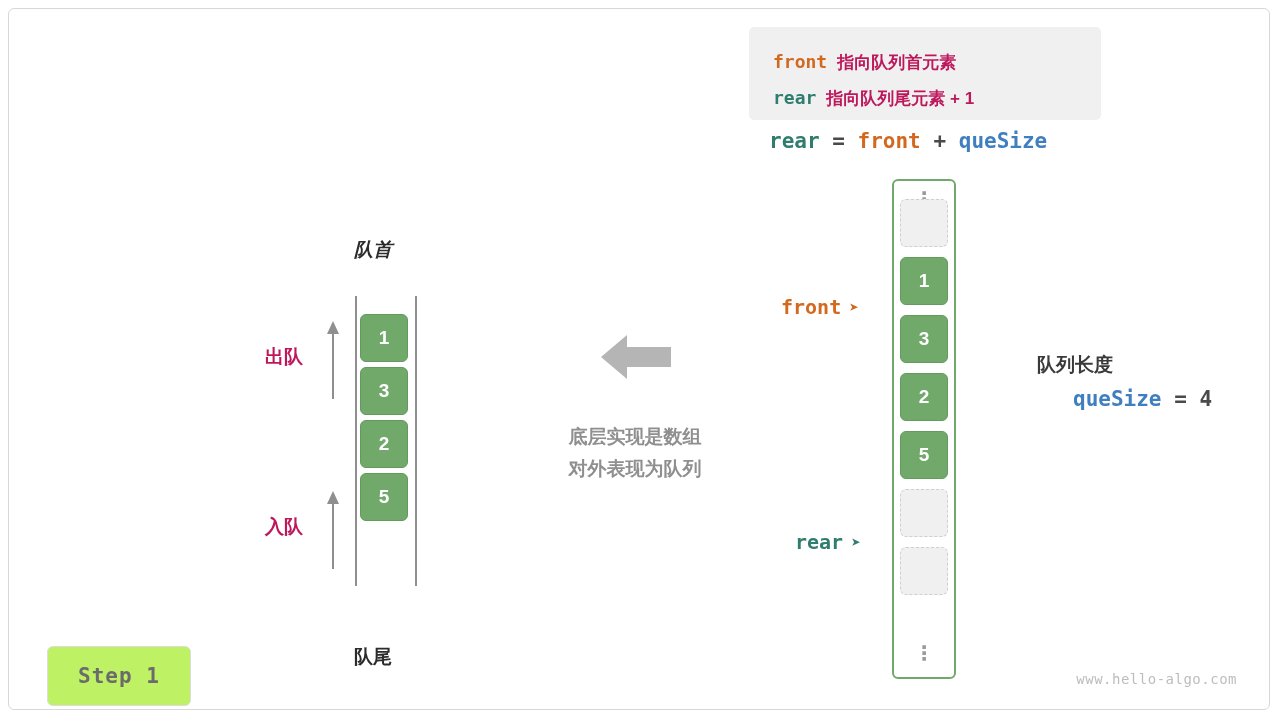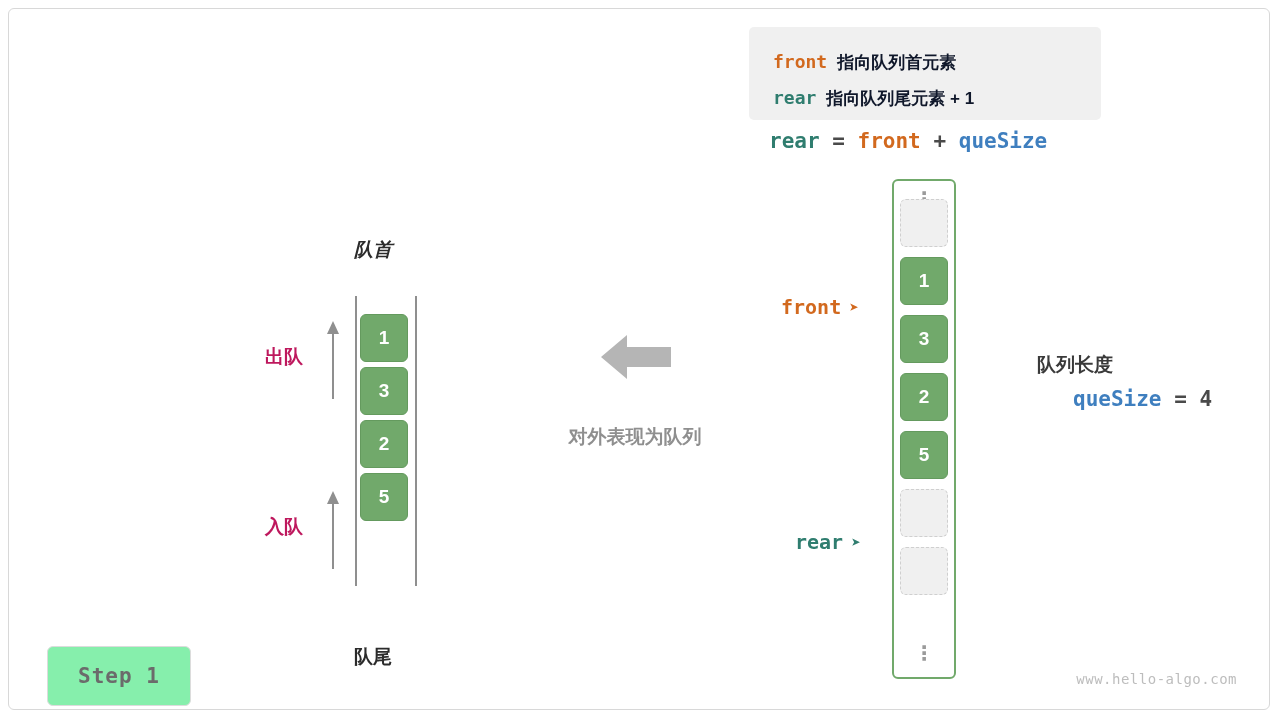--- a/index.html
+++ b/index.html
@@ -13,21 +13,21 @@
   #frame{
     position:absolute;left:8px;top:8px;width:1262px;height:702px;
     border:1px solid #d8d8d8;border-radius:6px;background:#fff;
     box-sizing:border-box;
   }
   .abs{position:absolute;}
 
   
   #step-badge{
     left:38px;top:637px;width:142px;height:58px;
-    background:#86efac;border:1px solid #dcdcdc;border-radius:6px;
+    background:#bef264;border:1px solid #dcdcdc;border-radius:6px;
     display:flex;align-items:center;justify-content:center;
     font-family:"DejaVu Sans Mono","Liberation Mono",monospace;
     font-size:21px;font-weight:bold;color:#6b6b6b;letter-spacing:1px;
   }
 
   
   #label-front-cn{left:345px;top:228px;font-size:19px;font-weight:bold;color:#2b2b2b;font-style:italic;}
   #label-rear-cn{left:345px;top:611px;font-size:19px;font-weight:bold;color:#2b2b2b;margin-top:24px;}
 
   .vline{background:#8f8f8f;width:2px;}
@@ -73,21 +73,21 @@
   #notebox .row{
     font-family:"DejaVu Sans Mono","Liberation Mono",monospace;
     font-size:18px;font-weight:bold;
     display:flex;align-items:baseline;
   }
   #note-row1{position:absolute;left:24px;top:24px;}
   #note-row2{position:absolute;left:24px;top:60px;}
   .tok-front{color:#d2691e;}
   .tok-rear{color:#2f7d6f;}
   .note-cn{
-    color:#0f172a;font-family:"Liberation Sans","DejaVu Sans",sans-serif;
+    color:#be185d;font-family:"Liberation Sans","DejaVu Sans",sans-serif;
     font-size:17px;font-weight:bold;margin-left:10px;
   }
 
   
   #formula{
     left:760px;top:120px;
     font-family:"DejaVu Sans Mono","Liberation Mono",monospace;
     font-size:21px;font-weight:bold;color:#4a4a4a;
   }
   #formula .q{color:#3f7fbf;}
@@ -159,20 +159,21 @@
   <svg class="abs uparrow" id="arr-enqueue" viewBox="0 0 16 78">
     <line x1="8" y1="78" x2="8" y2="10" stroke="#8f8f8f" stroke-width="2"></line>
     <polygon points="8,0 14,13 2,13" fill="#8f8f8f"></polygon>
   </svg>
 
   <svg class="abs" id="bigarrow" viewBox="0 0 70 52">
     <polygon points="0,26 26,4 26,16 70,16 70,36 26,36 26,48" fill="#b5b5b5"></polygon>
   </svg>
 
   <div class="abs" id="caption">
+    <div>底层实现是数组</div>
     <div>对外表现为队列</div>
   </div>
 
   <div class="abs" id="notebox">
     <div class="row" id="note-row1">
       <span class="tok-front">front</span>
       <span class="note-cn">指向队列首元素</span>
     </div>
     <div class="row" id="note-row2">
       <span class="tok-rear">rear</span>

